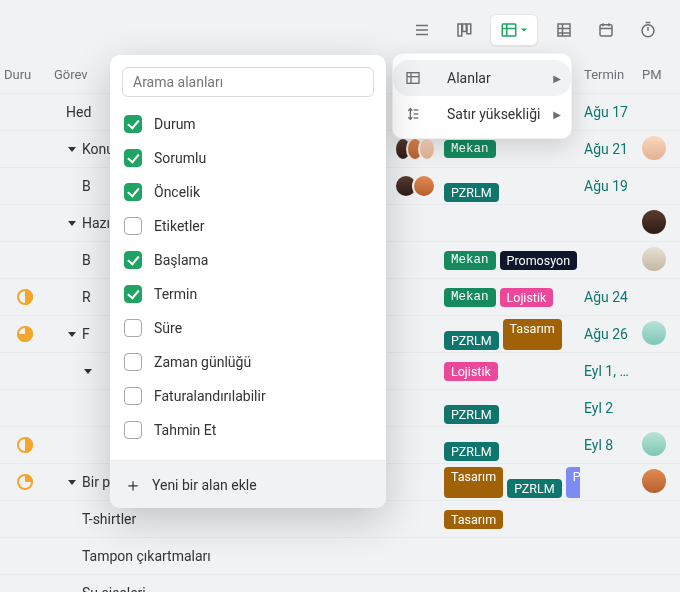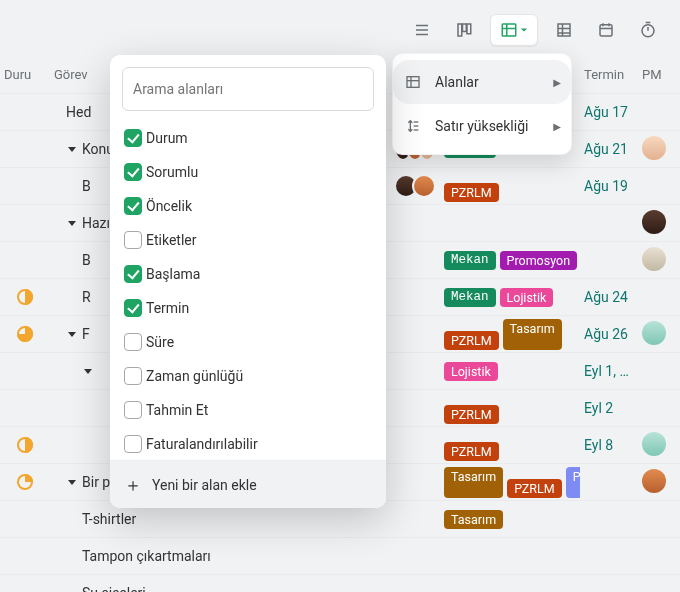--- a/index.html
+++ b/index.html
@@ -23,50 +23,50 @@
   .status-circle.threeq::after { content:''; position:absolute; inset:-2px; border-radius:50%; background: conic-gradient(#f3a62e 0 270deg, transparent 270deg 360deg); }
 
   .task { color: #333; display: flex; align-items: center; gap: 6px; }
   .task .caret { width: 0; height: 0; border-style: solid; border-width: 5px 4px 0 4px; border-color: #333 transparent transparent transparent; display: inline-block; margin-left: 2px; }
   .indent1 { padding-left: 16px !important; }
   .indent2 { padding-left: 32px !important; }
 
   .tags-cell { display: flex; gap: 4px; flex-wrap: nowrap; overflow: hidden; }
   .tag { padding: 2px 7px; border-radius: 4px; font-size: 12.5px; color: #fff; }
   .t-mekan { background: #148a5d; font-family: Liberation Mono, monospace; }
-  .t-pzrlm { background: #c2410c; margin-top: 12px; }
-  .t-promo { background: #a21caf; }
+  .t-pzrlm { background: #0f766e; margin-top: 12px; }
+  .t-promo { background: #0f172a; }
   .t-lojistik { background: #ec4899; }
   .t-tasarim { background: #a16207; }
   .t-pr { background:#7e8bf2; }
 
   .termin { color: #0f766e; }
   .avatar { width: 24px; height: 24px; border-radius: 50%; display: inline-block; }
   .av1 { background: linear-gradient(#f8d9c0,#e3b090); }
   .av2 { background: linear-gradient(#5a3b2e,#2e1c16); }
   .av3 { background: linear-gradient(#e8e0d2,#c2b8a2); }
   .av4 { background: linear-gradient(#b8e2d8,#7fc7b5); }
   .av5 { background: linear-gradient(#e28b50,#b8602e); }
   .avatars { display:flex; }
   .avatars .avatar { margin-left:-6px; border:2px solid #f1f2f4; }
   .avatars .avatar:first-child { margin-left:0; }
 
   
   .ctx { position: absolute; top: 53px; left: 392px; width: 180px; background: #fff; border-radius: 10px; box-shadow: 0 8px 24px rgba(0,0,0,.15); border: 1px solid rgba(0,0,0,.05); padding: 6px 0; z-index: 20; }
-  .ctx-item { height: 44px; display: flex; align-items: center; gap: 14px; padding: 0 12px; position: relative; border-radius: 16px; }
+  .ctx-item { height: 36px; display: flex; align-items: center; gap: 26px; padding: 0 12px; position: relative; border-radius: 16px; }
   .ctx-item.hover { background: #f1f2f4; }
   .ctx-item svg { width: 16px; height: 16px; color: #6b7075; }
   .ctx-item .chev { position: absolute; right: 10px; font-size: 10px; color: #6b7075; }
 
   
   .panel { position: absolute; top: 55px; left: 110px; width: 276px; height: 453px; background: #fff; border-radius: 10px; box-shadow: 0 12px 40px rgba(0,0,0,.2); z-index: 30; display: flex; flex-direction: column; }
   .panel-search { margin: 12px 12px 8px; }
-  .panel-search input { width: 100%; height: 44px; border: 1px solid #d9dbde; border-radius: 6px; padding: 12px 10px; font-size: 14px; }
+  .panel-search input { width: 100%; height: 30px; border: 1px solid #d9dbde; border-radius: 6px; padding: 12px 10px; font-size: 14px; }
   .panel-list { flex: 1; overflow-y: auto; padding: 2px 8px 8px; }
-  .field-row { display: flex; align-items: center; gap: 4px; height: 34px; padding: 0 6px; }
+  .field-row { display: flex; align-items: center; gap: 12px; height: 34px; padding: 0 6px; }
   .cb { width: 18px; height: 18px; border: 1.5px solid #a4a7ab; border-radius: 4px; flex-shrink:0; display:flex; align-items:center; justify-content:center; }
   .cb.checked { background: #1fa463; border-color:#1fa463; }
   .cb.checked::after { content:''; width:5px; height:9px; border:solid #fff; border-width:0 2px 2px 0; transform: rotate(40deg) translate(-1px,-1px); }
   .panel-footer { border-top: 1px solid #eceef0; height: 48px; display:flex; align-items:center; gap:10px; padding:0 14px; color:#333; background:#f1f2f4; border-radius:0 0 10px 10px; }
   .panel-footer .plus { font-size: 18px; color:#333; }
 
   .panel-list::-webkit-scrollbar { width: 6px; }
   .panel-list::-webkit-scrollbar-thumb { background: #d3d5d8; border-radius: 3px; }
 </style>
 </head>
@@ -376,24 +376,24 @@
       <div class="field-row">
         <div class="cb"></div>
         <span>Süre</span>
       </div>
       <div class="field-row">
         <div class="cb"></div>
         <span>Zaman günlüğü</span>
       </div>
       <div class="field-row">
         <div class="cb"></div>
+        <span>Faturalandırılabilir</span>
+      </div>
+      <div class="field-row">
+        <div class="cb"></div>
         <span>Tahmin Et</span>
-      </div>
-      <div class="field-row">
-        <div class="cb"></div>
-        <span>Faturalandırılabilir</span>
       </div>
     </div>
   <div class="panel-footer">
     <span class="plus">＋</span>
     <span>Yeni bir alan ekle</span>
   </div>
 </div>
 
 </body></html>

